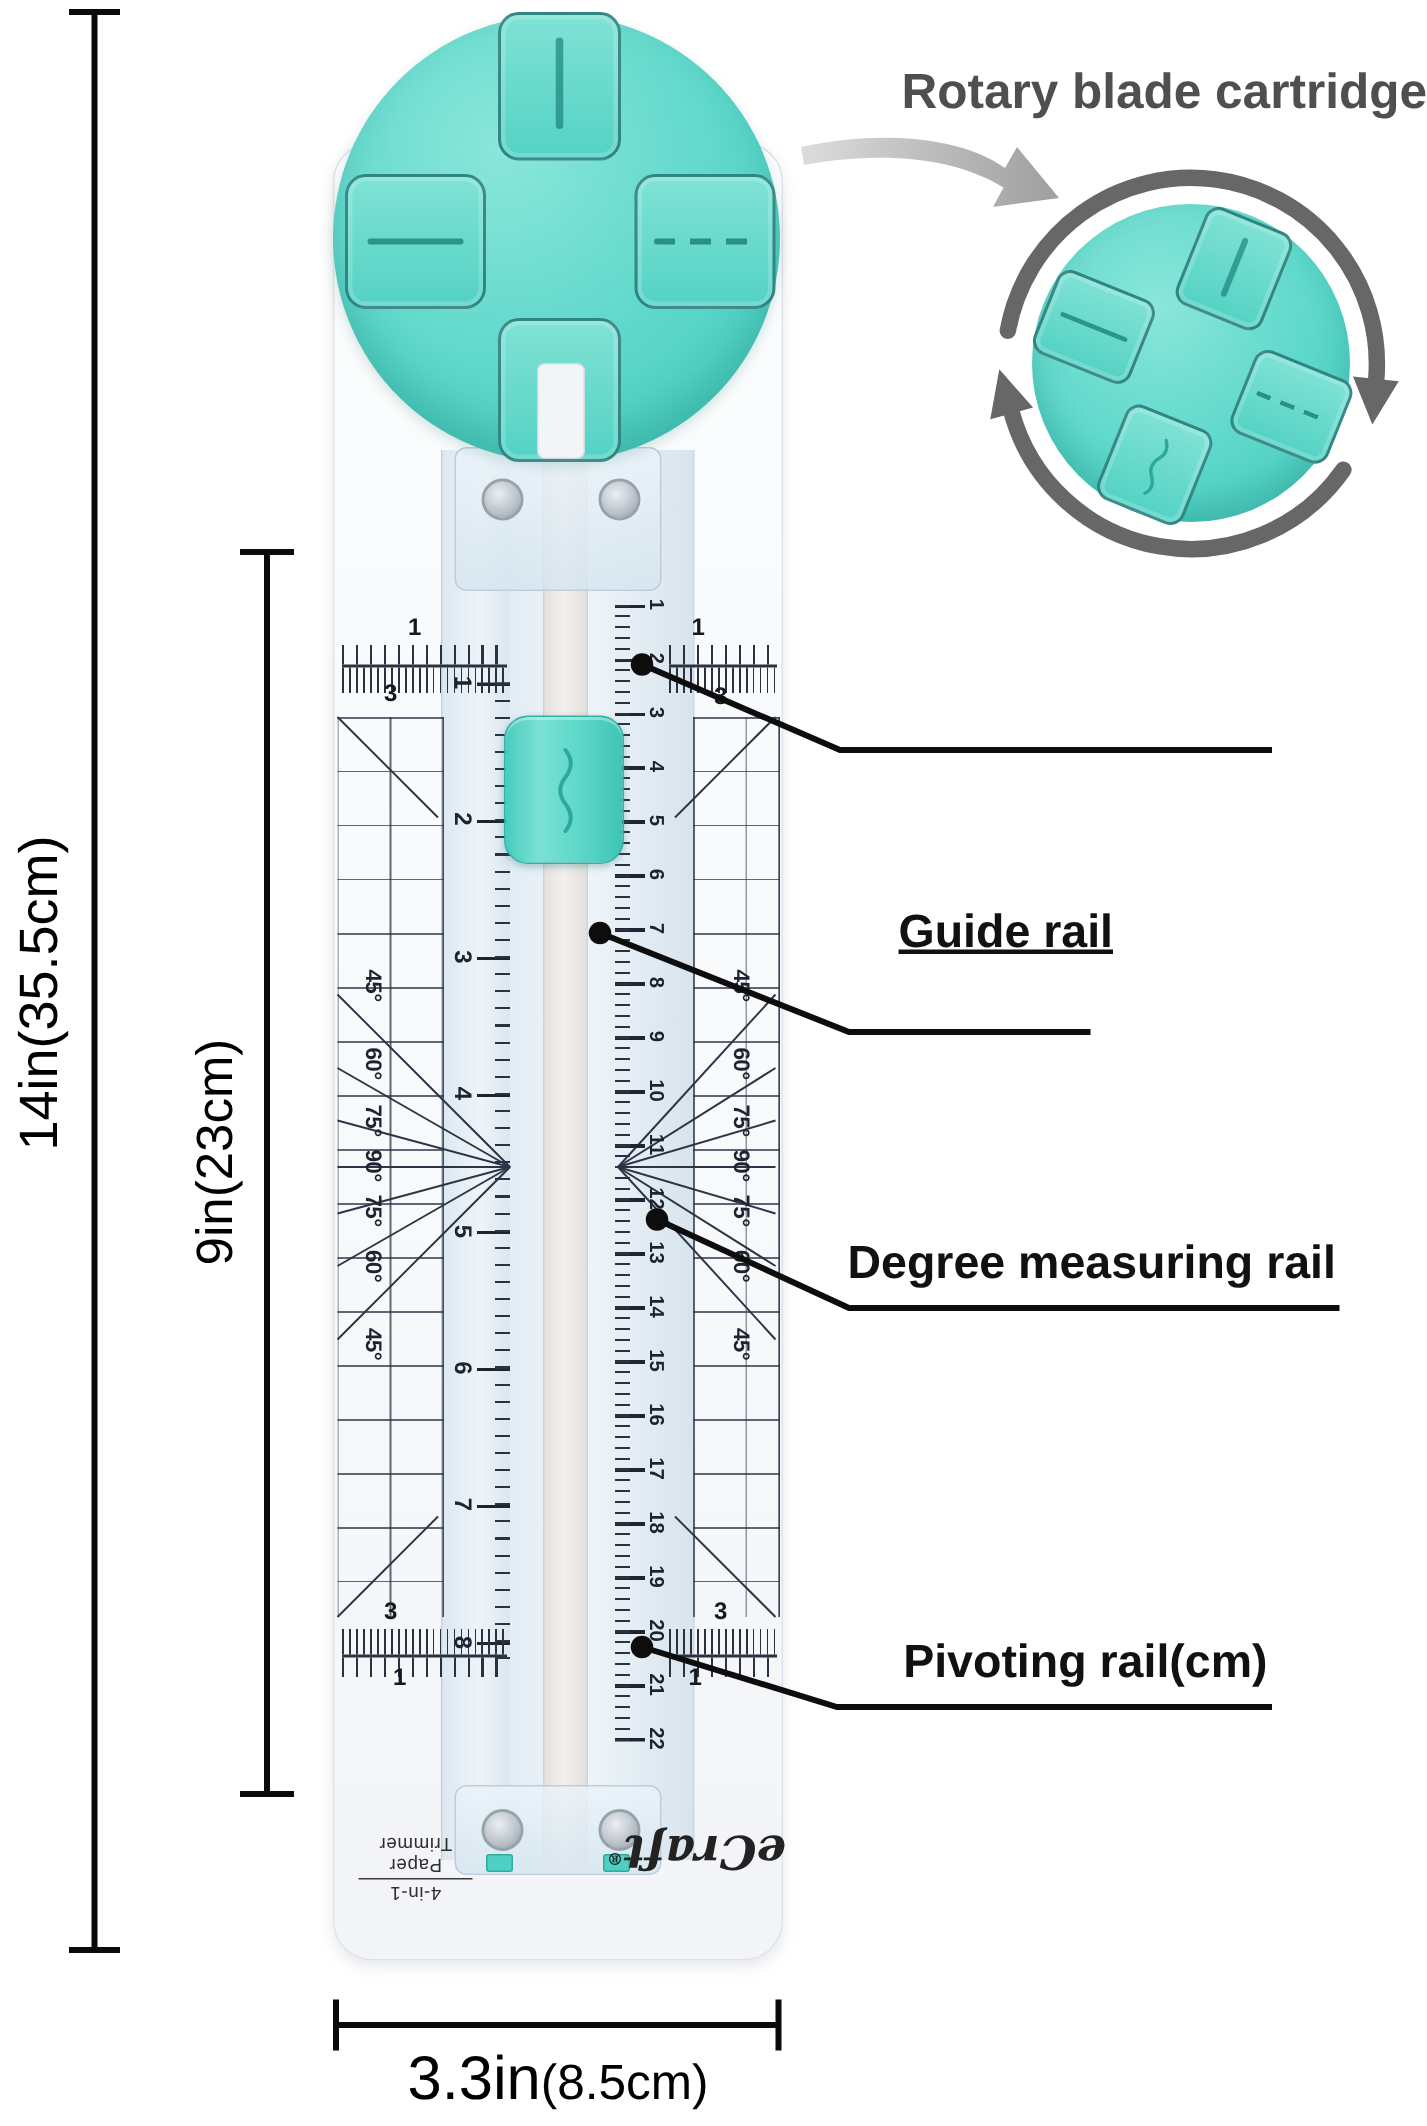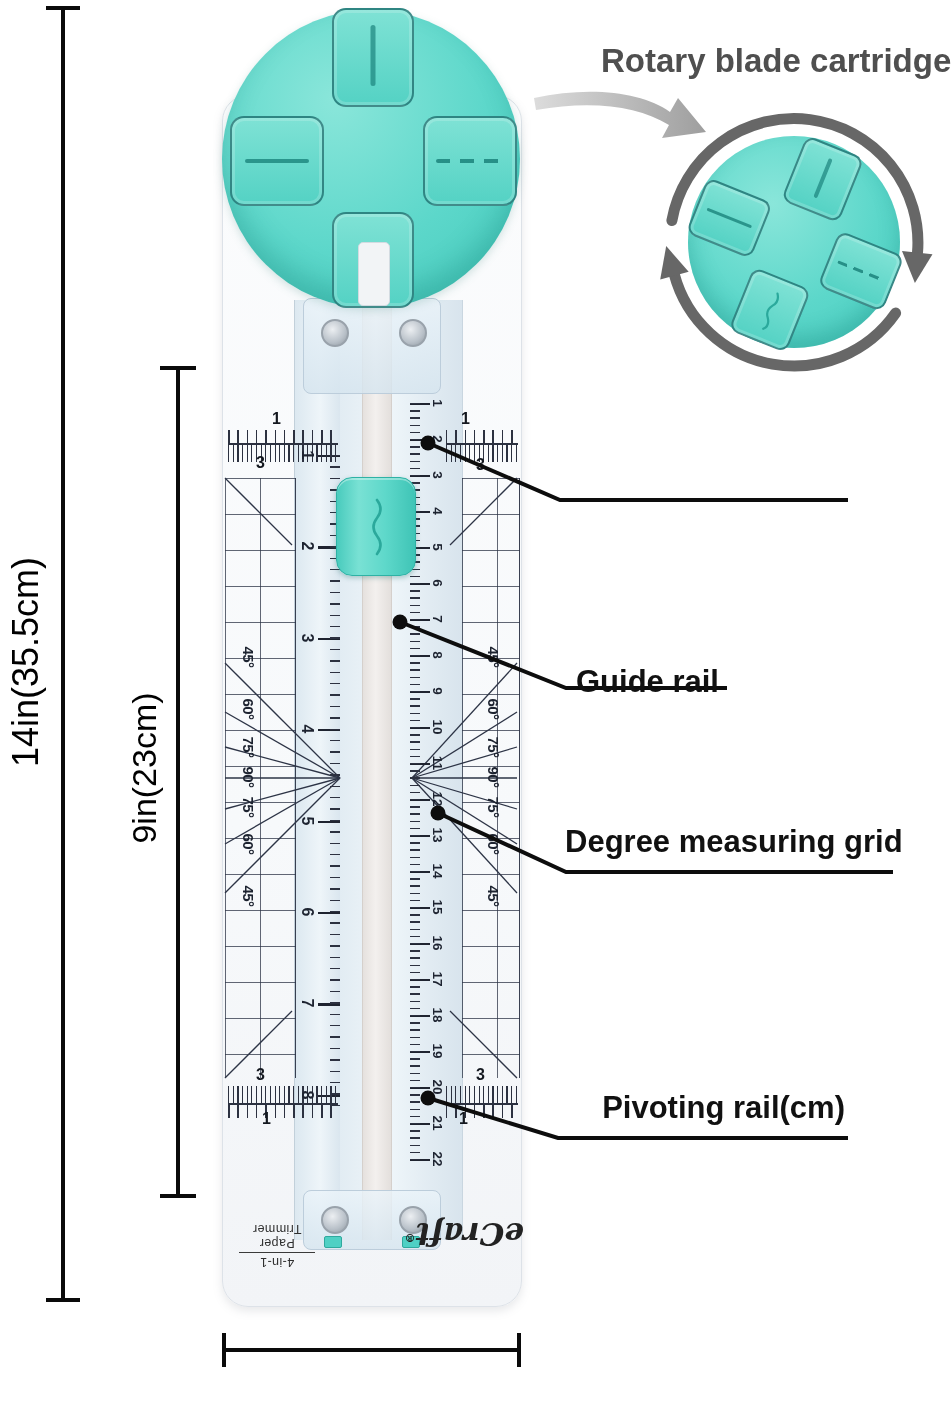--- a/index.html
+++ b/index.html
@@ -136,20 +136,23 @@
   <div class="dim-label-v" style="left:26px;top:662px;">14in(35.5cm)</div>
 
   <div class="dim-cap-h" style="left:160px;top:366px;width:36px;"></div>
   <div class="dim-line-v" style="left:176px;top:368px;height:828px;"></div>
   <div class="dim-cap-h" style="left:160px;top:1194px;width:36px;"></div>
   <div class="dim-label-v" style="left:144px;top:768px;font-size:34px;">9in(23cm)</div>
 
   <div class="dim-cap-v" style="left:222px;top:1333px;height:34px;"></div>
   <div class="dim-line-h" style="left:224px;top:1348px;width:295px;"></div>
   <div class="dim-cap-v" style="left:517px;top:1333px;height:34px;"></div>
+  <div class="dim-label-h" style="left:372px;top:1362px;">
+    <span class="big">3.3in</span><span class="small">(8.5cm)</span>
+  </div>
 
   <div class="t-body"></div>
 
   <div class="rail-left"></div>
   <div class="channel"></div>
   <div class="guide-strip"></div>
 
   <div class="grid gl"></div>
   <div class="grid gr"></div>
 
@@ -332,17 +335,17 @@
       <polyline points="428,1098 558,1138 848,1138"></polyline>
     </g>
     <g fill="#0d0d0d">
       <circle cx="428" cy="443" r="7.5"></circle>
         <circle cx="400" cy="622" r="7.5"></circle>
       <circle cx="438" cy="813" r="7.5"></circle>
         <circle cx="428" cy="1098" r="7.5"></circle>
     </g>
   </svg>
 
-  <div class="lbl" style="left:576px;top:664px;width:166px;text-align:left;">Guide rail</div>
-  <div class="lbl" style="left:565px;top:824px;width:325px;text-align:right;">Degree measuring grid</div>
+  <div class="lbl" style="left:576px;top:603px;width:166px;text-align:right;text-decoration:underline;">Guide rail</div>
+  <div class="lbl" style="left:565px;top:824px;width:325px;text-align:right;">Degree measuring rail</div>
   <div class="lbl" style="left:545px;top:1090px;width:300px;text-align:right;">Pivoting rail(cm)</div>
 
 </div>
 
 </body></html>

